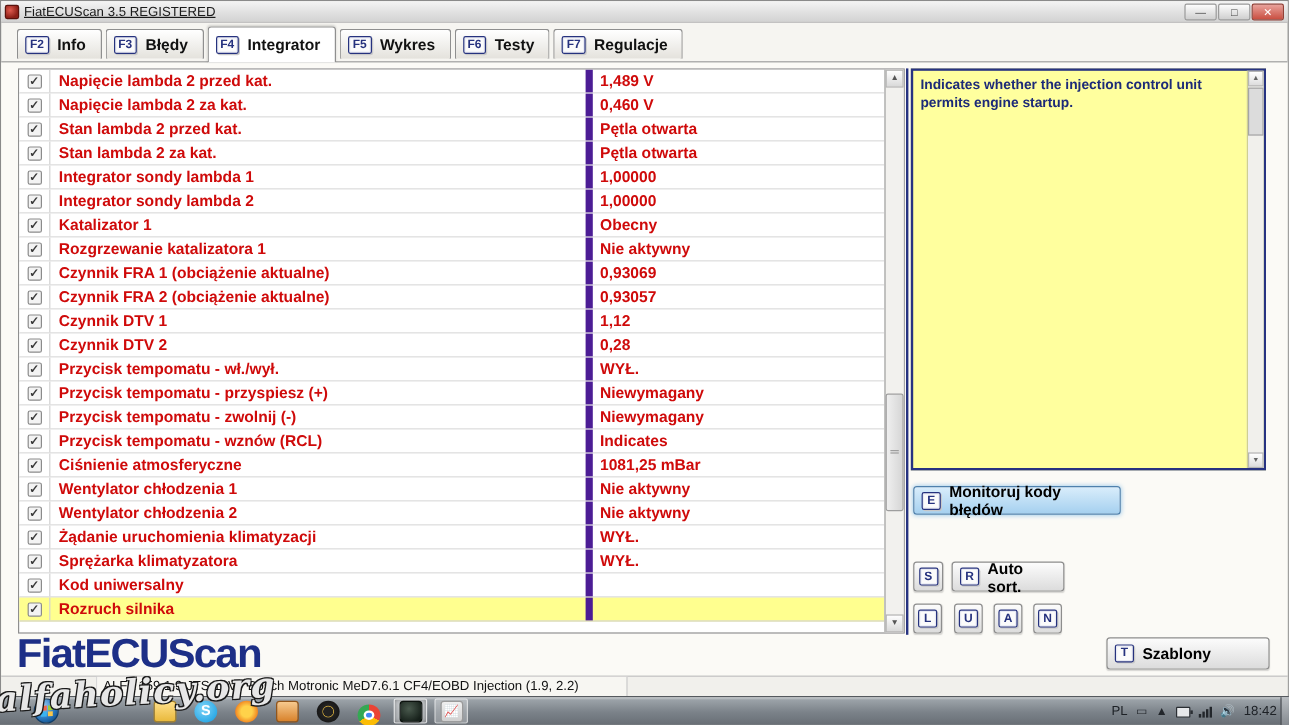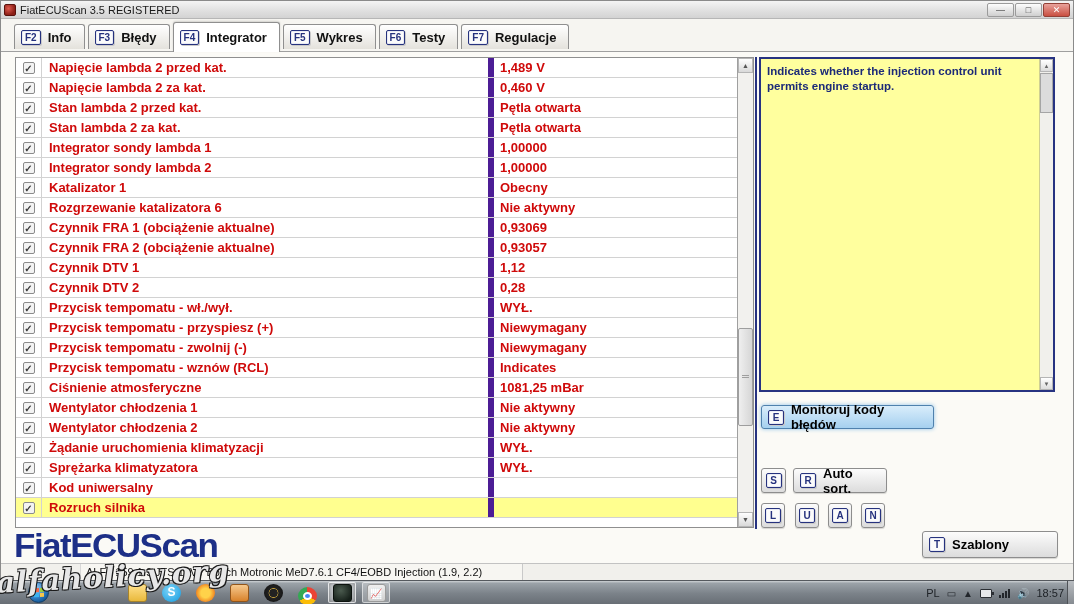--- a/index.html
+++ b/index.html
@@ -6,21 +6,21 @@
   html,body { width: 1074px; height: 604px; overflow: hidden;
     font-family: "Liberation Sans", sans-serif; background: #fff; }
   .window { position: absolute; inset: 0; border: 1px solid #8a8a8a; background:#f6f5f1; }
 
   
   .titlebar { position:absolute; top:0; left:0; right:0; height:18px;
     background: linear-gradient(#f4f4f4,#dfdfdf 60%,#d3d3d3);
     border-bottom:1px solid #b6b6b6; display:flex; align-items:center; padding:0 3px; }
   .app-icon { width:12px; height:12px; margin-right:4px; border-radius:2px;
     background: radial-gradient(circle at 35% 35%, #e05a4e, #8c1f17 70%); border:1px solid #5a120d; }
-  .title-text { font-size:11px; color:#1a1a1a; flex:1; }
+  .title-text { font-size:11px; color:#1a1a1a; flex:1;text-decoration:underline; }
   .winbtn { width:27px; height:14px; margin-left:1px; border:1px solid #9b9b9b; border-radius:2px;
     background: linear-gradient(#fdfdfd,#cfcfcf); font-size:9px; line-height:12px; text-align:center; color:#444; }
   .winbtn.close { background: linear-gradient(#e9a29b,#c94f41); color:#fff; border-color:#934036; }
 
   
   .tabstrip { position:absolute; top:20px; left:0; right:0; height:31px;
     display:flex; align-items:center; padding-left:13px; gap:3px; }
   .tab { display:flex; align-items:center; gap:7px; padding:4px 12px 4px 6px; height:25px;
     background: linear-gradient(#ffffff,#e4e2dc); border:1px solid #8f8f8f; border-bottom:none;
     border-radius:3px 3px 0 0; font-size:13px; font-weight:bold; color:#111; position:relative; }
@@ -230,21 +230,21 @@
     <div class="c-check">
       <span class="cb">✓</span>
     </div>
     <div class="c-name">Katalizator 1</div>
     <div class="c-value">Obecny</div>
   </div>
           <div class="trow">
     <div class="c-check">
       <span class="cb">✓</span>
     </div>
-    <div class="c-name">Rozgrzewanie katalizatora 6</div>
+    <div class="c-name">Rozgrzewanie katalizatora 1</div>
     <div class="c-value">Nie aktywny</div>
   </div>
           <div class="trow">
     <div class="c-check">
       <span class="cb">✓</span>
     </div>
     <div class="c-name">Czynnik FRA 1 (obciążenie aktualne)</div>
     <div class="c-value">0,93069</div>
   </div>
           <div class="trow">
@@ -435,18 +435,18 @@
     <span class="tray-glyph">▭</span>
     <span class="tray-glyph">▲</span>
     <span class="battery"></span>
     <span class="netbars">
       <i style="height:3px"></i>
         <i style="height:5px"></i>
         <i style="height:7px"></i>
         <i style="height:9px"></i>
     </span>
     <span class="tray-glyph">🔊</span>
-    <span>18:57</span>
+    <span>18:42</span>
   </div>
   <div class="showdesk"></div>
 </div>
 
 <div class="watermark">alfaholicy.org</div>
 
 </body></html>

